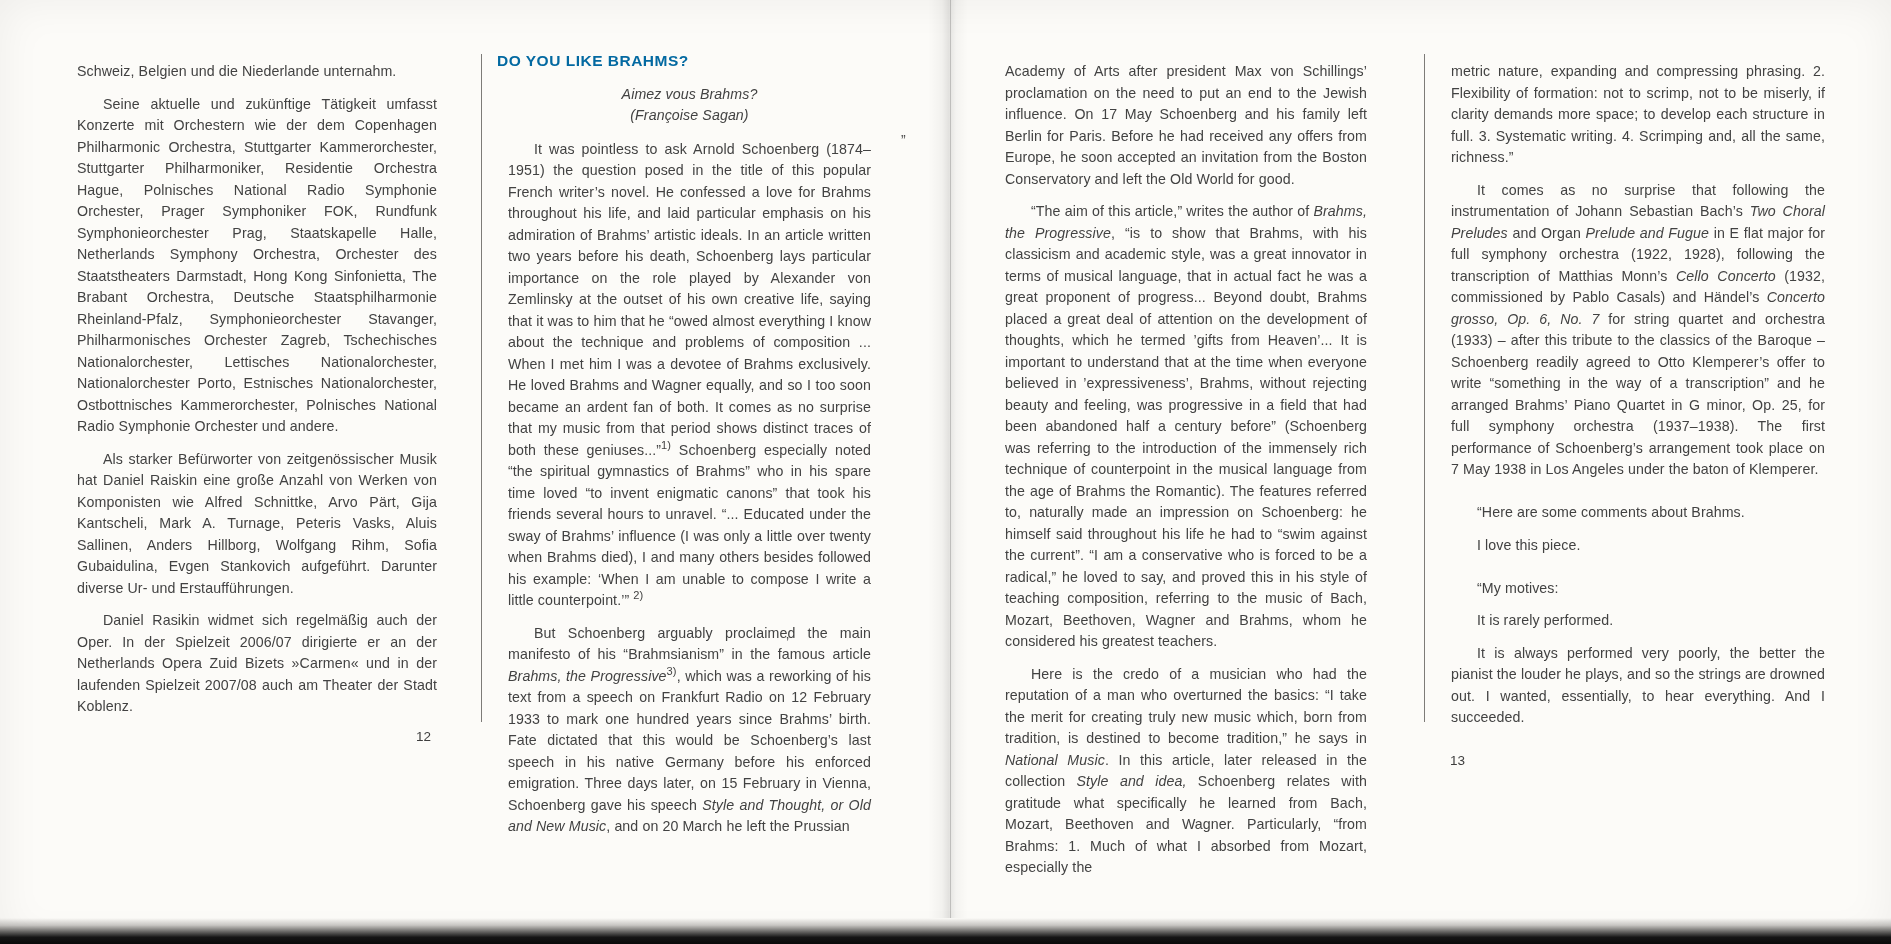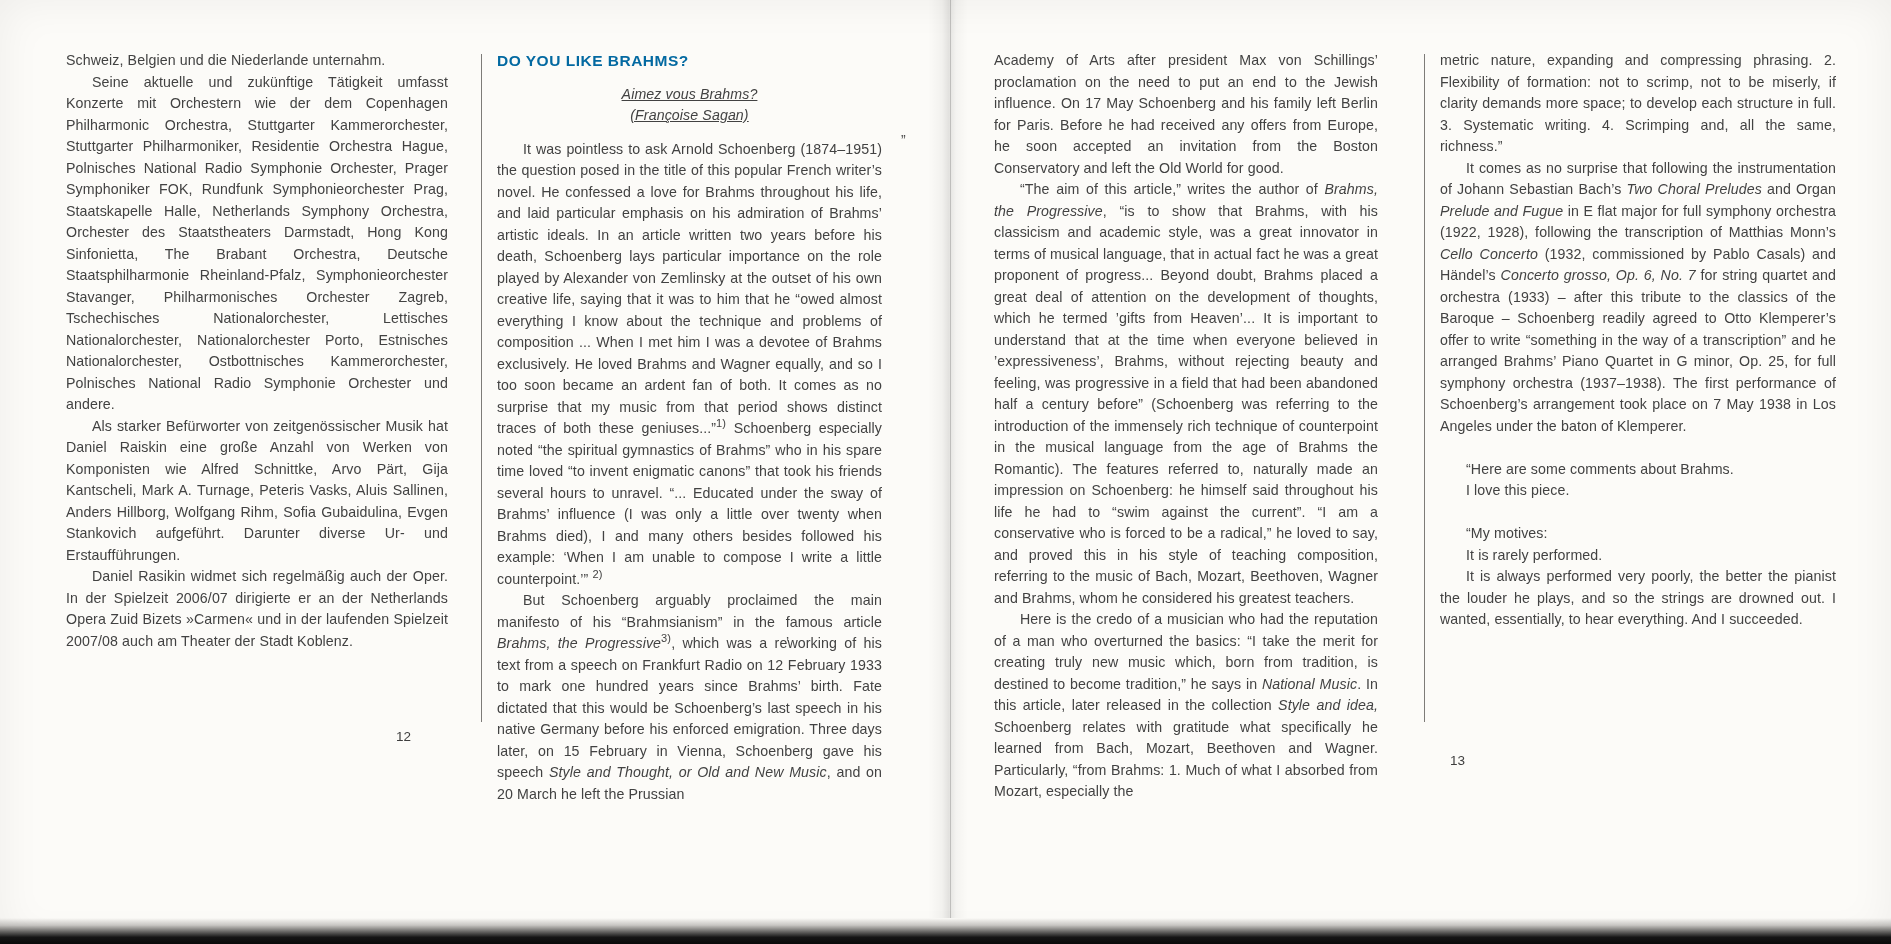--- a/index.html
+++ b/index.html
@@ -21,54 +21,53 @@
     text-align: justify;
     font-size: 14.2px;
     line-height: 21.5px;
     letter-spacing: 0.1px;
     color: #424242;
   }
   .col-1 { left: 66px;  width: 382px; }
   .col-2 { left: 497px; width: 385px; }
   .col-3 { left: 994px; width: 384px; }
   .col-4 { left: 1440px; width: 396px; }
-  .para { margin: 0; }
+  .para { margin: 11px; }
   .para.indent { text-indent: 26px; }
   .para.gap { margin-top: 21.5px; }
   sup { font-size: 0.78em; line-height: 0; vertical-align: super; }
   .article-title {
     font-size: 15.5px;
     font-weight: bold;
     letter-spacing: 0.5px;
     color: #0369a1;
     margin: 0 0 8px 0;
     text-align: left;
   }
   .epigraph {
     text-align: center;
     font-style: italic;
     line-height: 21.5px;
     margin: 12px 0 12px 0;
-    text-decoration: underline;
   }
   .divider {
     position: absolute;
     top: 54px;
     width: 1px;
     height: 668px;
     background: #7d7b78;
   }
   .divider-left  { left: 481px; }
   .divider-right { left: 1424px; }
   .pagenum {
     position: absolute;
     font-size: 13.5px;
     color: #3e3e3e;
   }
-  .pagenum-left  { left: 396px;  top: 729px; text-align: center; }
+  .pagenum-left  { left: 416px;  top: 729px; text-align: center; }
   .pagenum-right { left: 1450px; top: 753px; }
   .spine {
     position: absolute; left: 928px; top: 0;
     width: 40px; height: 100%;
     background: linear-gradient(90deg,
       rgba(0,0,0,0) 0%, rgba(0,0,0,0.04) 35%,
       rgba(0,0,0,0.10) 52%, rgba(0,0,0,0.03) 70%, rgba(0,0,0,0) 100%);
     pointer-events: none;
   }
   .spine-line {

